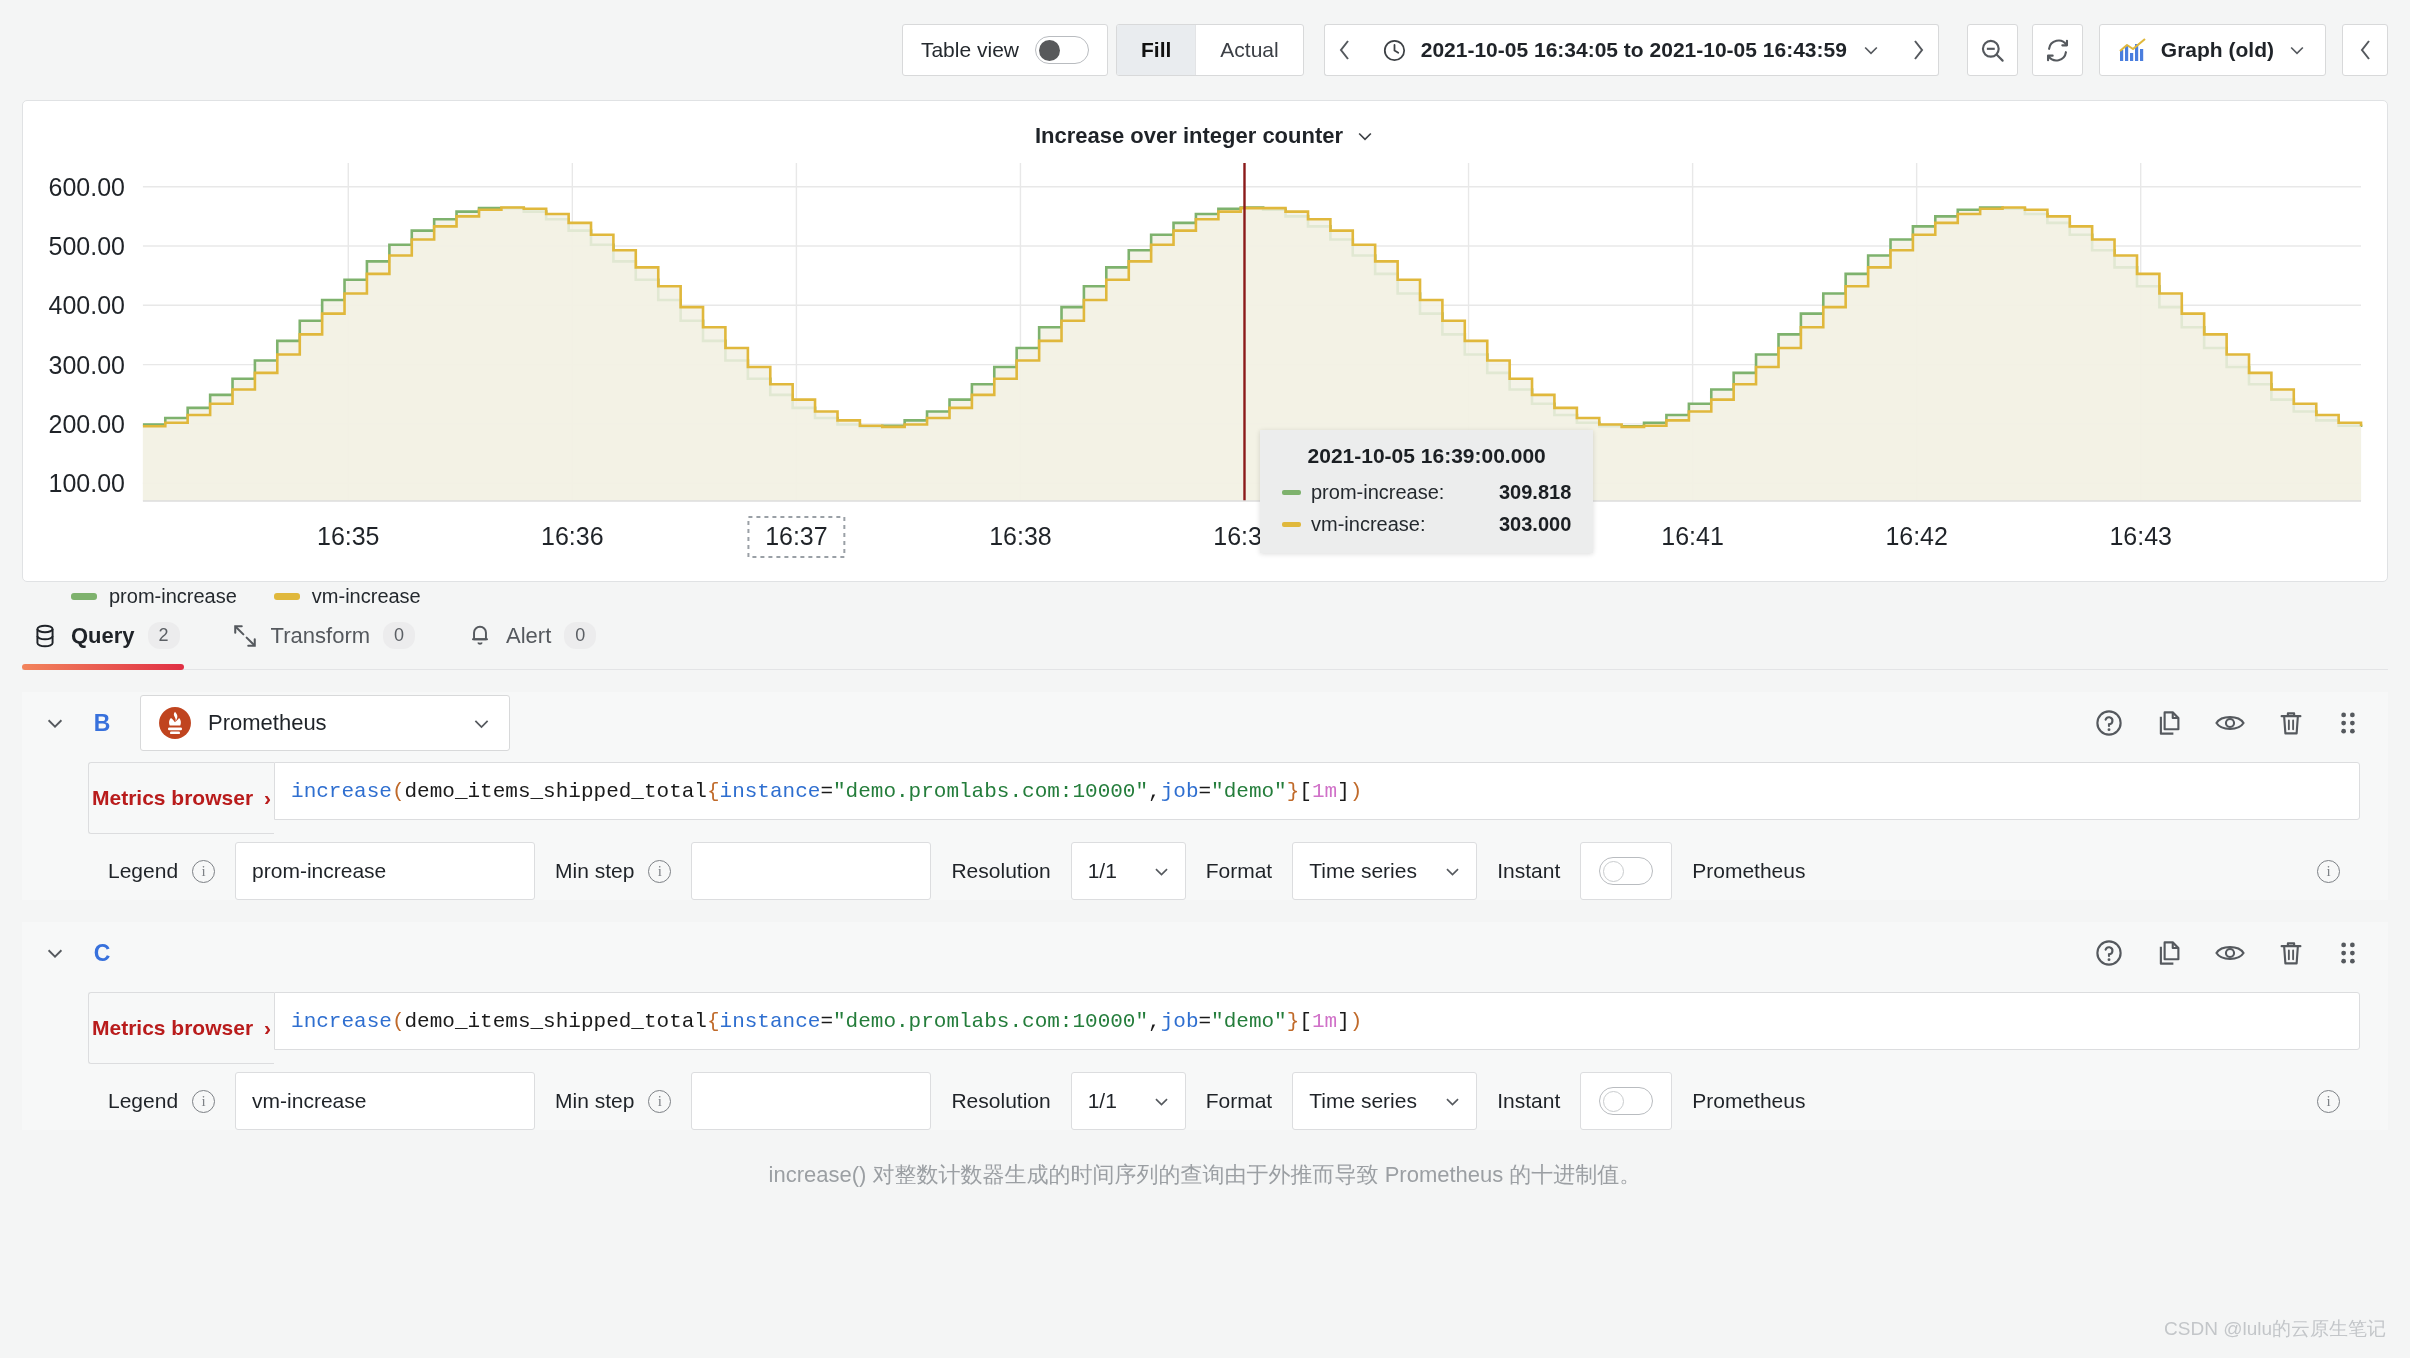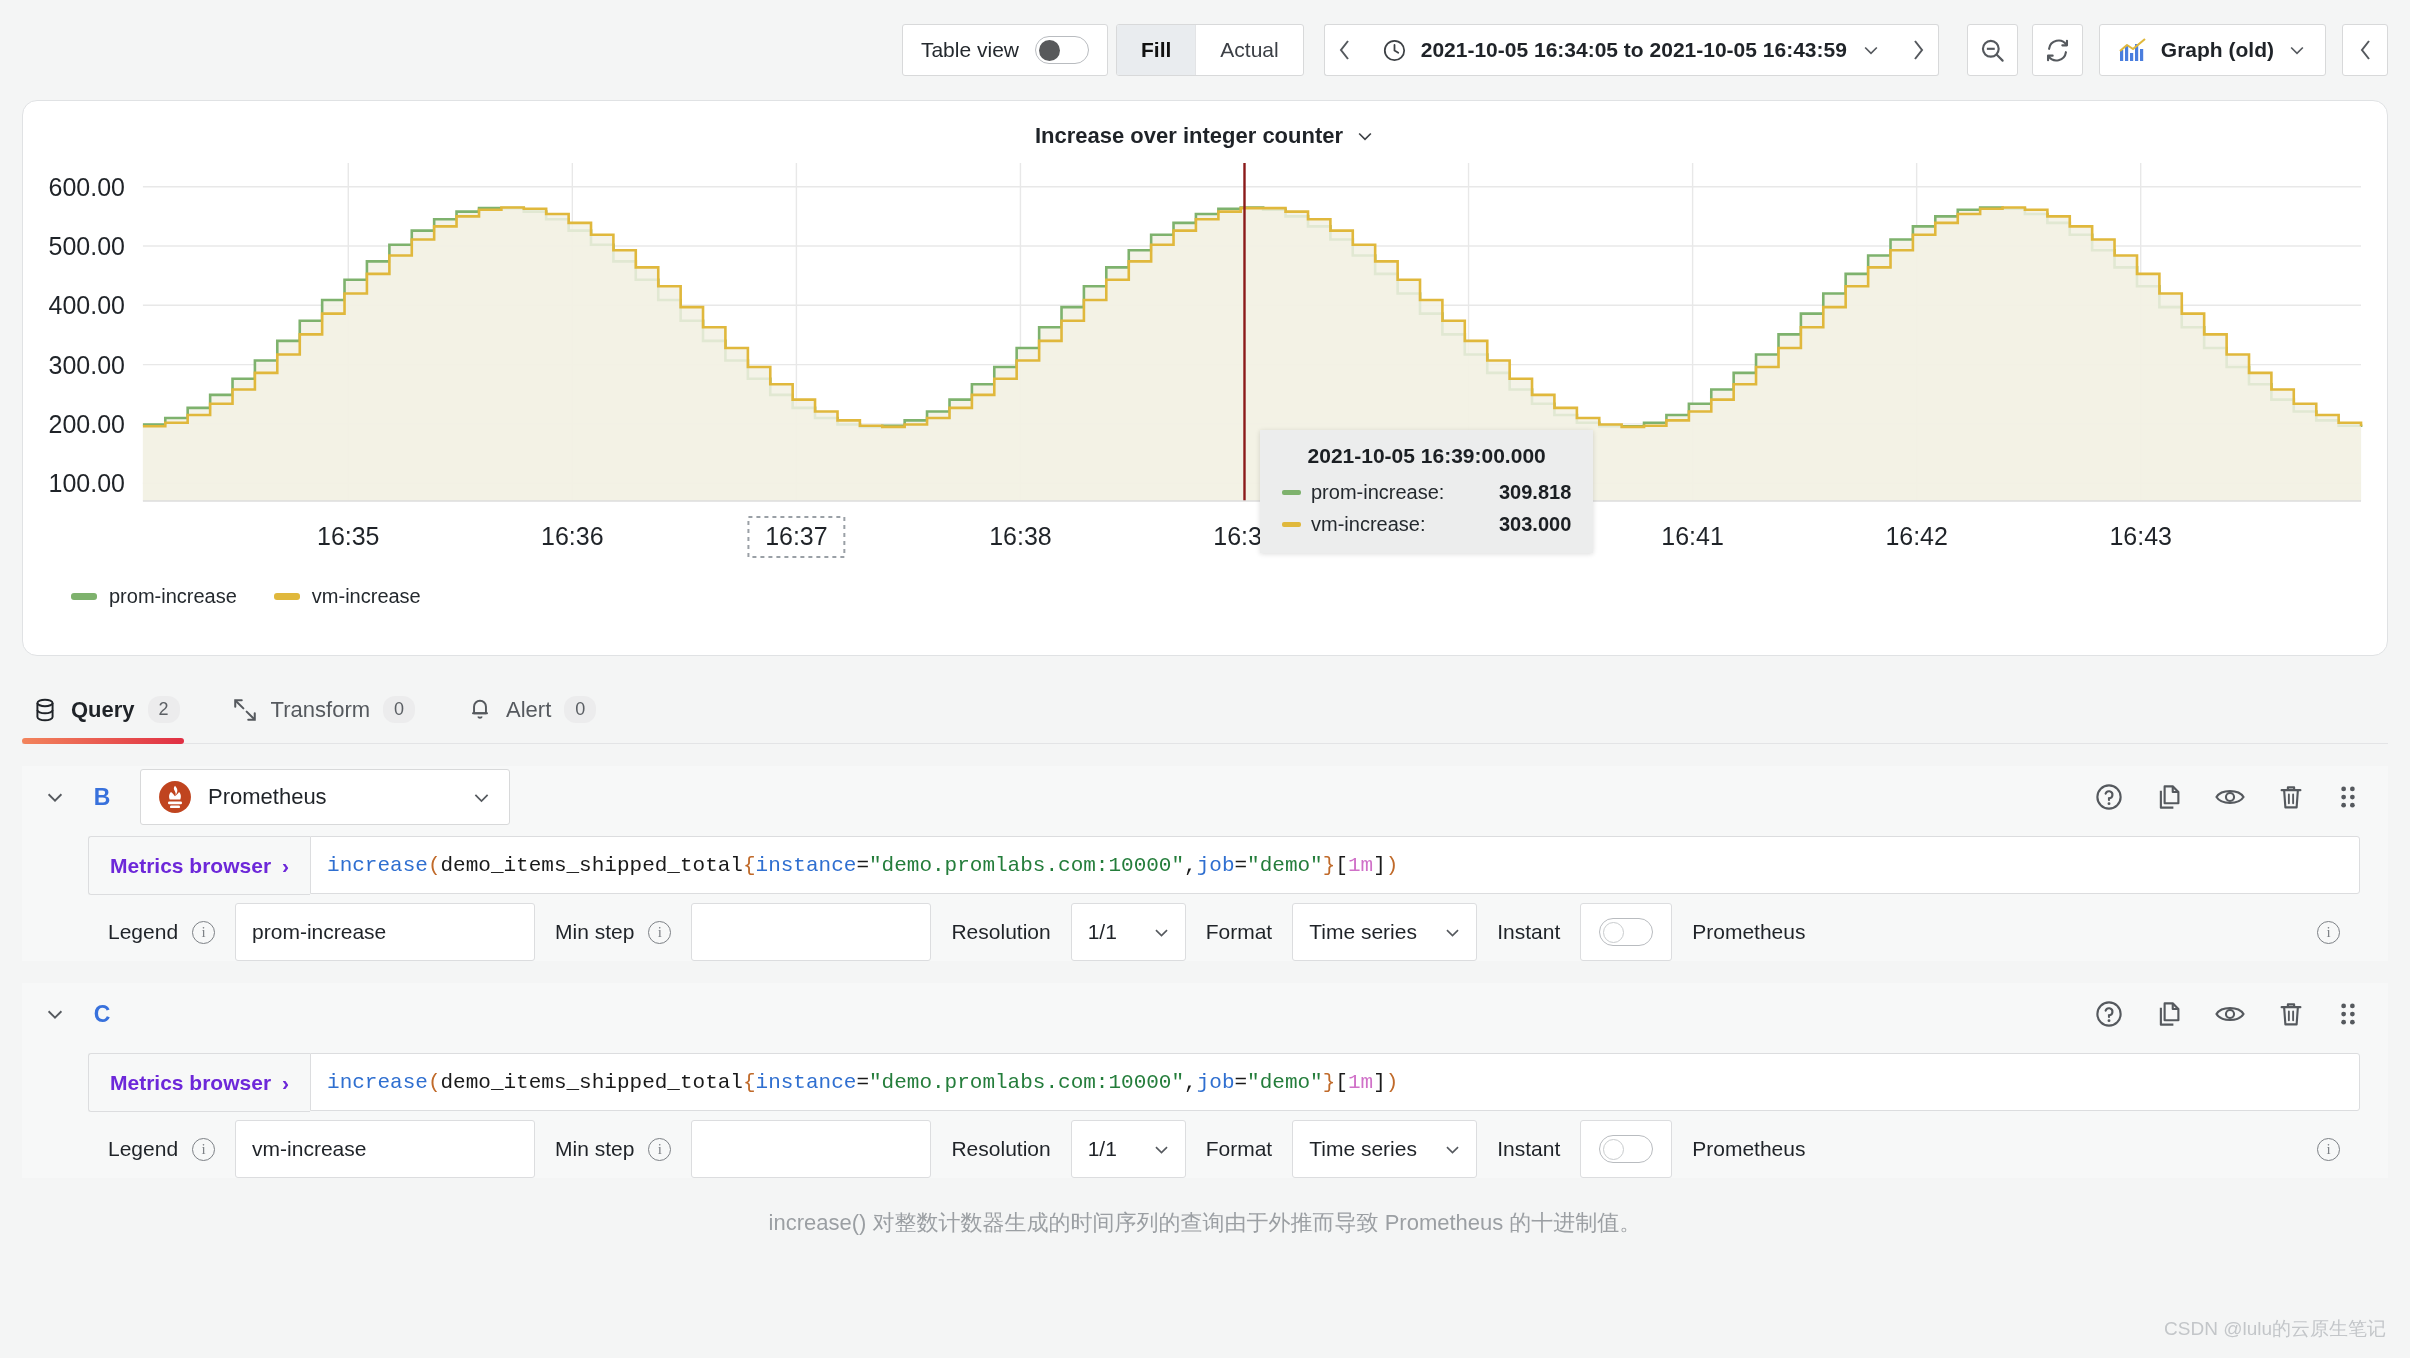--- a/index.html
+++ b/index.html
@@ -96,22 +96,22 @@
     background: #fff; border: 1px solid #d8d9da; border-radius: 3px;
     display: flex; align-items: center; justify-content: center;
     margin-left: 16px; color: #55595e;
   }
 
   
   .panel {
     margin: 0 22px;
     background: #fff;
     border: 1px solid #e0e2e4;
-    border-radius: 15px;
-    height: 556px;
+    border-radius: 5px;
+    height: 482px;
     position: relative;
   }
   .panel-title {
     text-align: center;
     padding-top: 22px;
     font-size: 22px;
     font-weight: bold;
     color: #1f2328;
     display: flex; align-items: center; justify-content: center; gap: 12px;
   }
@@ -195,23 +195,23 @@
   .qr-expr {
     display: flex; align-items: stretch;
     margin: 8px 0 0 66px; padding-right: 28px;
   }
   .metrics-browser {
     background: #f7f8f8;
     border: 1px solid #dcdddf;
     border-right: none;
     border-radius: 3px 0 0 3px;
     display: flex; align-items: center; gap: 11px;
-    padding: 0 21px;
-    color: #6d28d9; font-size: 21px; font-weight: 600;
-    height: 59px;
+    padding: 0 3px;
+    color: #b91c1c; font-size: 21px; font-weight: 600;
+    height: 72px;
   }
   .expr-input {
     flex: 1; background: #fff;
     border: 1px solid #dcdddf;
     border-radius: 0 3px 3px 0;
     display: flex; align-items: center;
     padding: 0 16px;
     font-family: "Liberation Mono", monospace;
     font-size: 21px;
     height: 58px;

